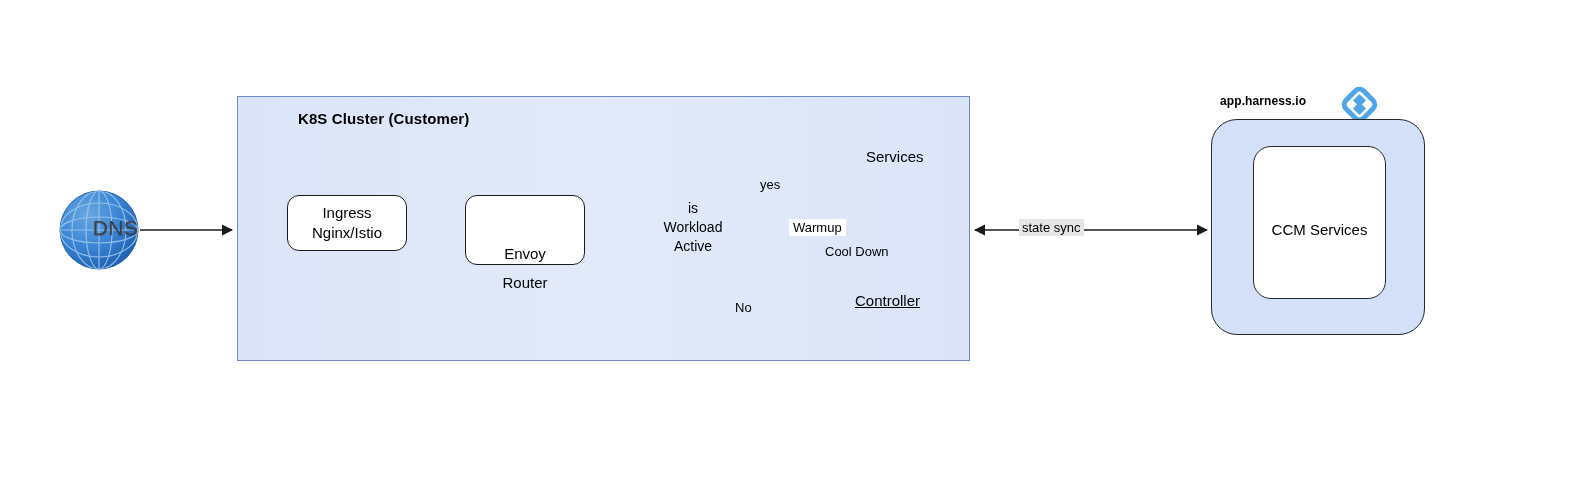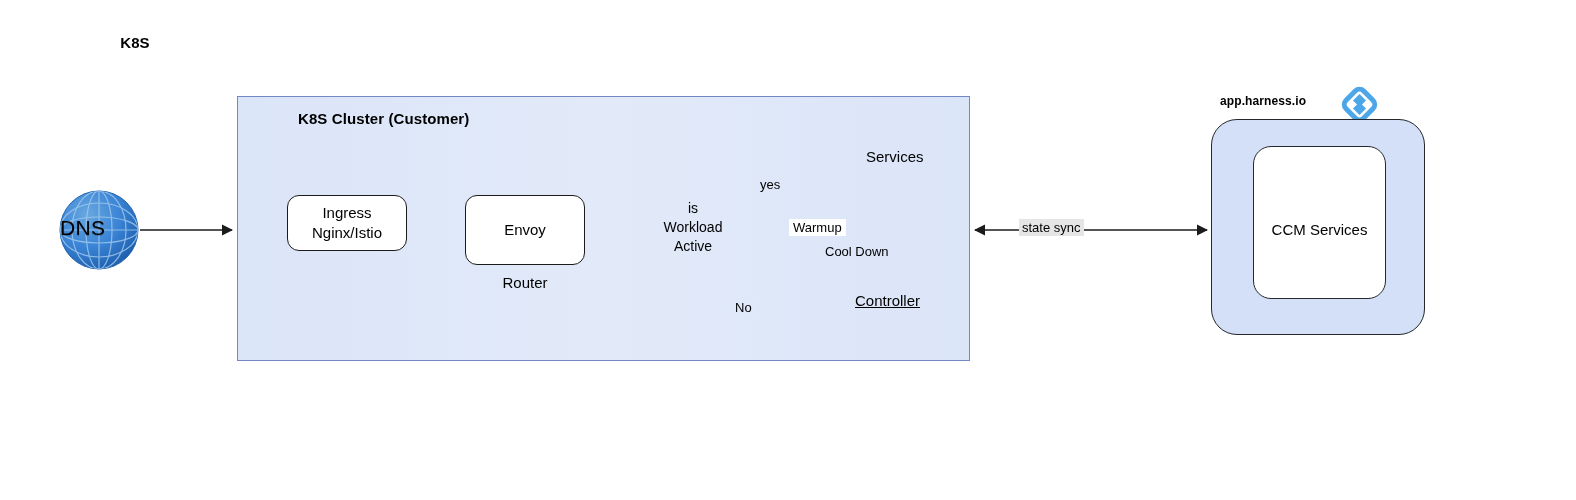--- a/index.html
+++ b/index.html
@@ -49,42 +49,42 @@
     left: 298px;
     top: 110px;
     font-size: 15px;
     font-weight: bold;
     letter-spacing: 0.1px;
   }
   #dns-label {
     left: 60px;
     top: 216px;
     width: 78px;
-    text-align: left;
+    text-align: right;
     font-size: 21px;
-    color: #000000;
+    color: #404040;
     letter-spacing: 0.3px;
     text-shadow: 0 1px 1px rgba(0,0,0,0.25);
   }
 
   
   .proc-box {
     background: #ffffff;
     border: 1.5px solid #1b1b1b;
     border-radius: 12px;
     box-sizing: border-box;
     display: flex;
     align-items: center;
     justify-content: center;
     text-align: center;
     font-size: 15px;
     line-height: 20px;
   }
   #ingress-box { left: 287px; top: 195px; width: 120px; height: 56px; }
-  #envoy-box   { left: 465px; top: 195px; width: 120px; height: 70px; }
+  #envoy-box   { left: 465px; top: 195px; width: 120px; height: 70px; align-items: flex-end; }
   #router-label {
     left: 465px;
     top: 274px;
     width: 120px;
     text-align: center;
     font-size: 15px;
   }
   #decision-label {
     left: 642px;
     top: 199px;
@@ -273,21 +273,20 @@
       <line x1="152" y1="118" x2="200" y2="118"></line>
       <line x1="74" y1="64" x2="110" y2="100"></line>
       <line x1="146" y1="136" x2="182" y2="172"></line>
       <line x1="182" y1="64" x2="146" y2="100"></line>
       <line x1="110" y1="136" x2="74" y2="172"></line>
     </g>
   </g>
 </svg>
 
 <div class="abs" id="diagram-title">
-  <div>K8S</div>
 </div>
 
 <div class="abs" id="cluster-box"></div>
 <div class="abs" id="cluster-title">K8S Cluster (Customer)</div>
 
 <div class="abs" id="dns-label">DNS</div>
 
 <div class="abs proc-box" id="ingress-box">
   <div>
     <div>Ingress</div>

